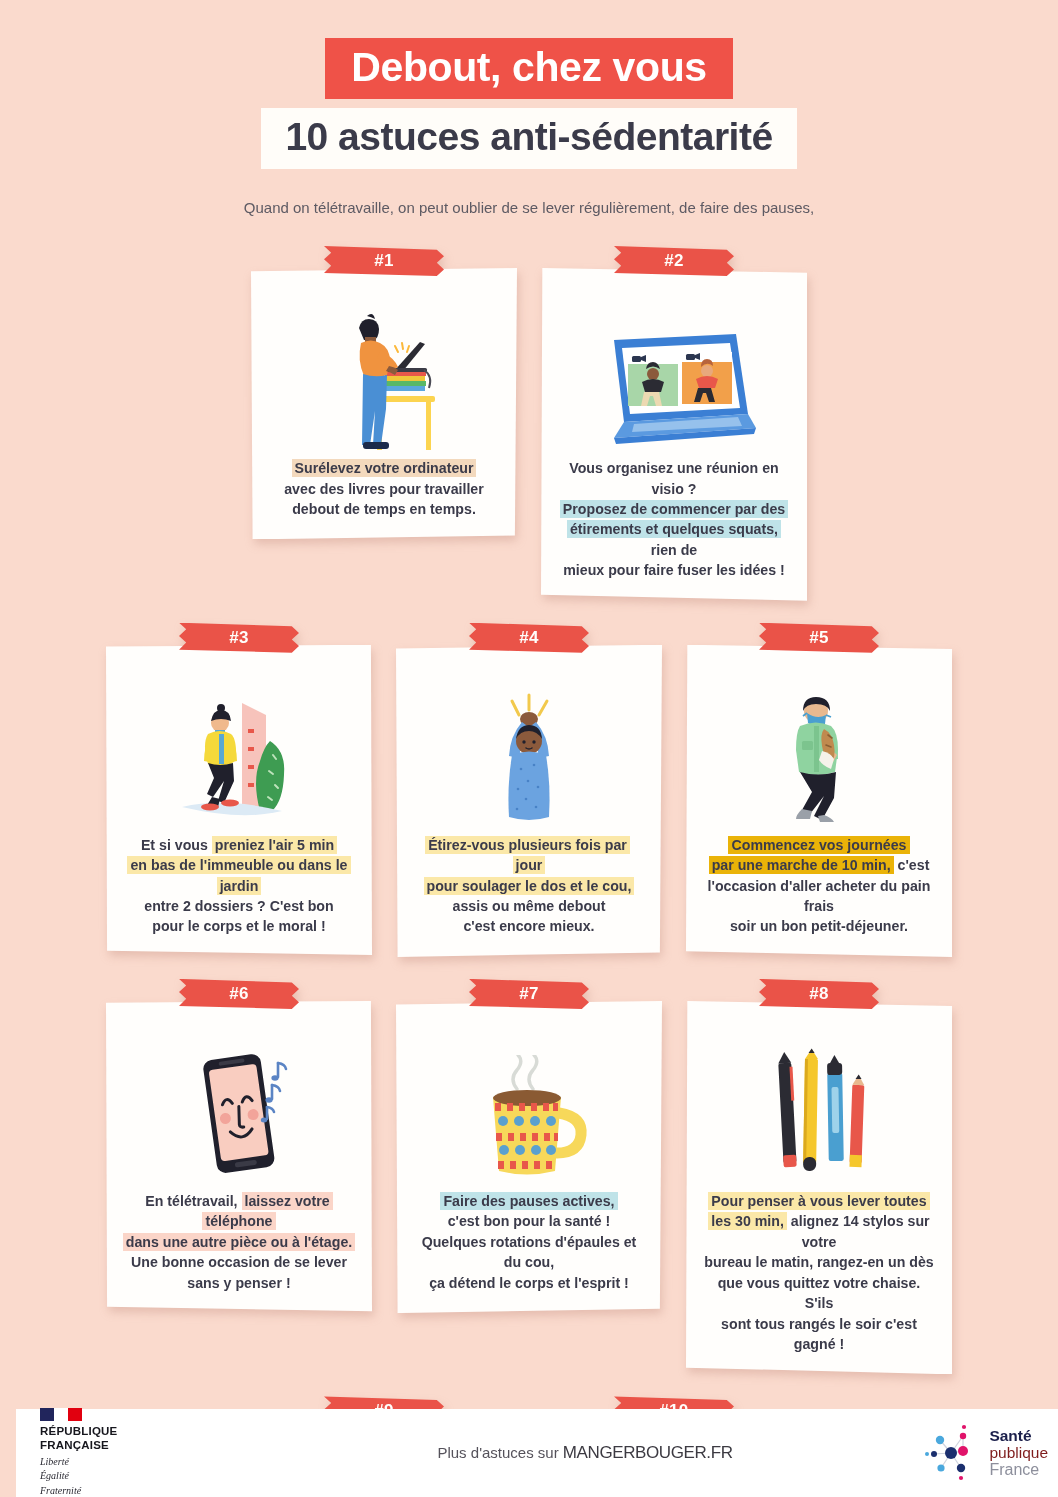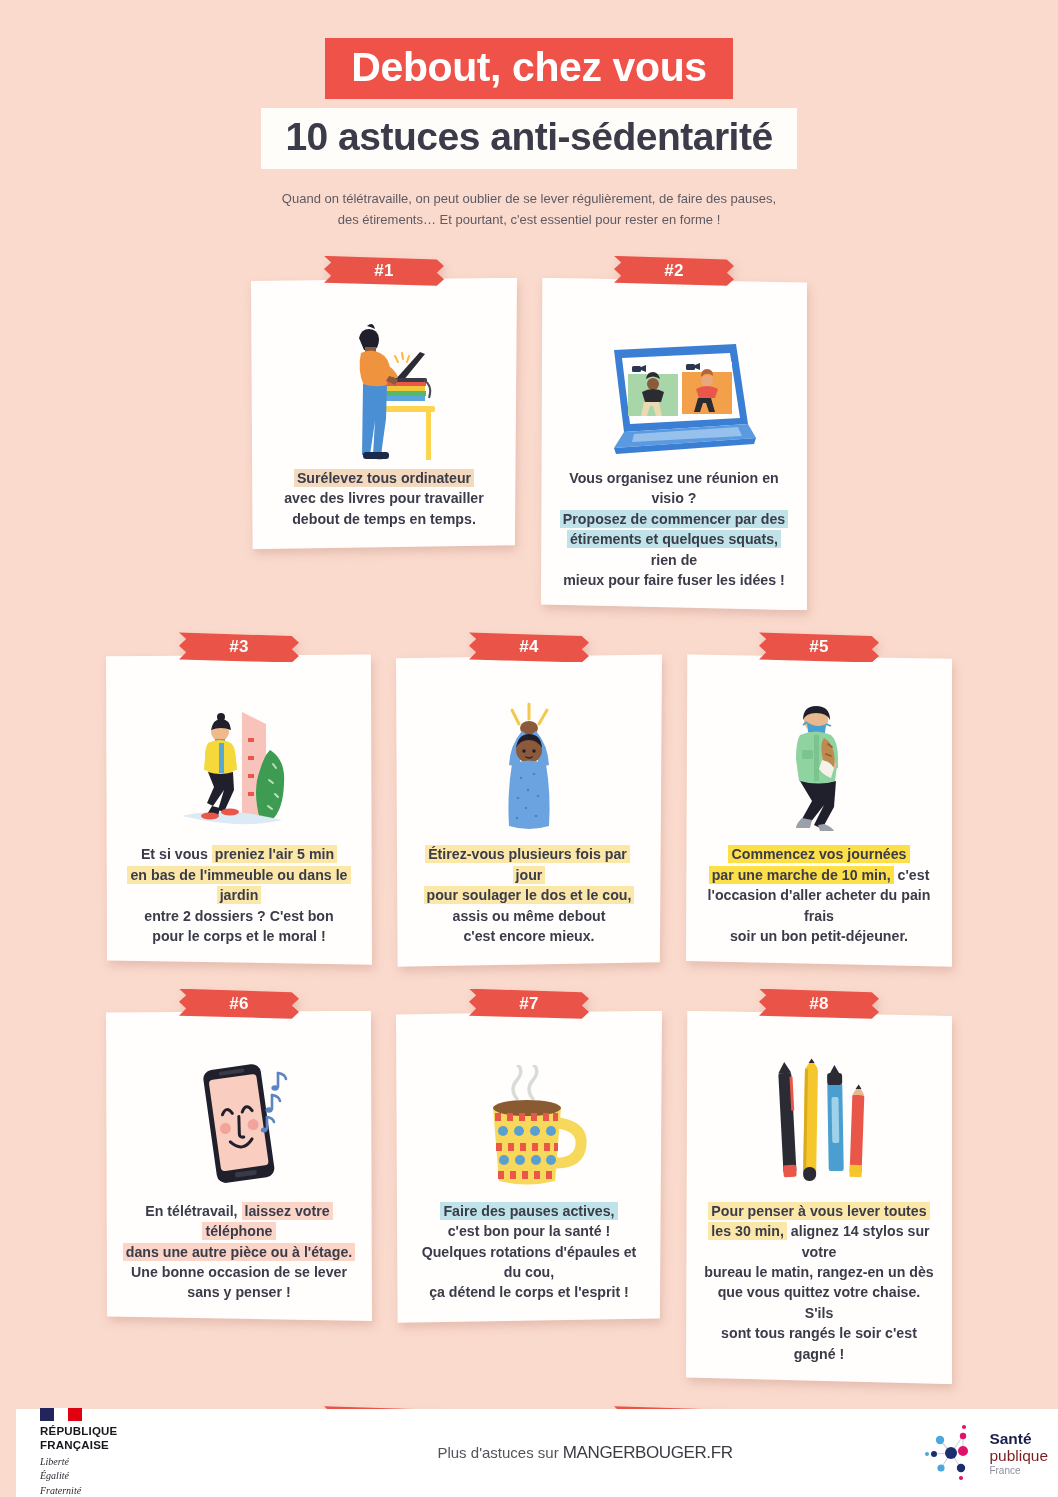--- a/index.html
+++ b/index.html
@@ -31,23 +31,23 @@
     background:#fffdf9;
     color:#3b3b4a;
     font-size:39px;
     font-weight:bold;
     letter-spacing:-0.5px;
     padding:9px 24px 12px 24px;
     line-height:1.02;
     margin-top:9px;
   }
   .subtitle{
-    margin:19px auto 0 auto;
+    margin:27px auto 0 auto;
     width:640px;
-    font-size:13px;
+    font-size:15px;
     line-height:1.62;
     color:#5d5a63;
   }
 
   
   .rows{margin-top:26px;}
   .row{display:flex;justify-content:center;}
   .row.r1{gap:24px;}
   .row.r2{gap:24px;margin-top:22px;}
   .row.r3{gap:24px;margin-top:22px;}
@@ -110,21 +110,21 @@
     padding:0 2px 2px 2px;
   }
   .caption .hl{
     padding:1px 3px;
     box-decoration-break:clone;
     -webkit-box-decoration-break:clone;
   }
   .hl-tan{background:#f3d9bd;}
   .hl-blue{background:#bfe3e8;}
   .hl-yellow{background:#fbe8a8;}
-  .hl-green{background:#fde047;}
+  .hl-green{background:#eab308;}
   .hl-pink{background:#fbd5c8;}
 
   
   .footer{
     position:absolute;left:16px;bottom:0;
     width:1058px;height:88px;
     background:#ffffff;
     display:flex;align-items:center;
   }
   .footer-left{width:330px;padding-left:24px;box-sizing:border-box;}
@@ -138,33 +138,32 @@
   .footer-center{flex:1;text-align:center;font-size:15px;color:#55525b;}
   .footer-center .brandsite{
     font-family:"Liberation Sans","DejaVu Sans",sans-serif;
     font-size:17px;letter-spacing:-0.4px;color:#3c3a42;
     font-weight:normal;
   }
   .footer-right{width:250px;display:flex;align-items:center;justify-content:flex-end;padding-right:26px;box-sizing:border-box;gap:8px;}
   .spf-text{line-height:1.12;}
   .spf-l1{font-size:15.5px;font-weight:bold;color:#1b1f4b;}
   .spf-l2{font-size:15.5px;font-weight:normal;color:#7f1d1d;text-align:right;}
-  .spf-l3{font-size:10px;color:#8d8f9c;}
+  .spf-l3{font-size:16px;color:#8d8f9c;}
 </style>
 </head>
 <body>
 
 <div class="poster">
 
   <div class="header">
     <div class="title-red">Debout, chez vous</div><br>
     <div class="title-white">10 astuces anti-sédentarité</div>
     <div class="subtitle">
       <span>Quand on télétravaille, on peut oublier de se lever régulièrement, de faire des pauses,</span><br>
-      <span>des étirements… Et pourtant, c'est essentiel pour rester en forme !</span>
     </div>
   </div>
 
   <div class="rows">
 
     <div class="row r1">
 
       <div class="card tilt-a">
         <div class="ribbon">#1</div>
         <div class="card-paper">
@@ -191,21 +190,21 @@
               <path d="M42 4 q6 -5 8 3 q-4 -2 -8 -3z" fill="#20202c"></path>
               <rect x="40" y="25" width="11" height="8" fill="#8b5a3c"></rect>
               <path d="M36 31 q10 -5 19 0 q10 5 10 18 l-3 14 q-10 4 -23 1 q-7 -16 -3 -33z" fill="#f0933f"></path>
               <path d="M56 38 q14 9 17 17 l-7 4 q-6 -9 -14 -13z" fill="#f0933f"></path>
               <path d="M64 54 q6 1 9 4 l-3 5 q-5 -3 -9 -4z" fill="#8b5a3c"></path>
               <path d="M38 62 q12 4 24 1 l-1 34 -5 36 h-8 l2 -34 l-5 34 h-8 z" fill="#4a8fd4"></path>
               <rect x="38" y="130" width="16" height="7" rx="3" fill="#1c2b4a"></rect>
               <rect x="48" y="130" width="16" height="7" rx="3" fill="#1c2b4a"></rect>
             </svg>
           </div>
-          <div class="caption"><span class="hl hl-tan">Surélevez tous ordinateur</span><br><span>avec des livres pour travailler</span><br><span>debout de temps en temps.</span></div>
+          <div class="caption"><span class="hl hl-tan">Surélevez votre ordinateur</span><br><span>avec des livres pour travailler</span><br><span>debout de temps en temps.</span></div>
         </div>
       </div>
 
       <div class="card tilt-b">
         <div class="ribbon">#2</div>
         <div class="card-paper">
           <div class="illus">
             <svg width="180" height="130" viewBox="0 0 180 130">
 
               <path d="M30 18 L152 12 L164 92 L40 100 Z" fill="#3b7fd4"></path>

